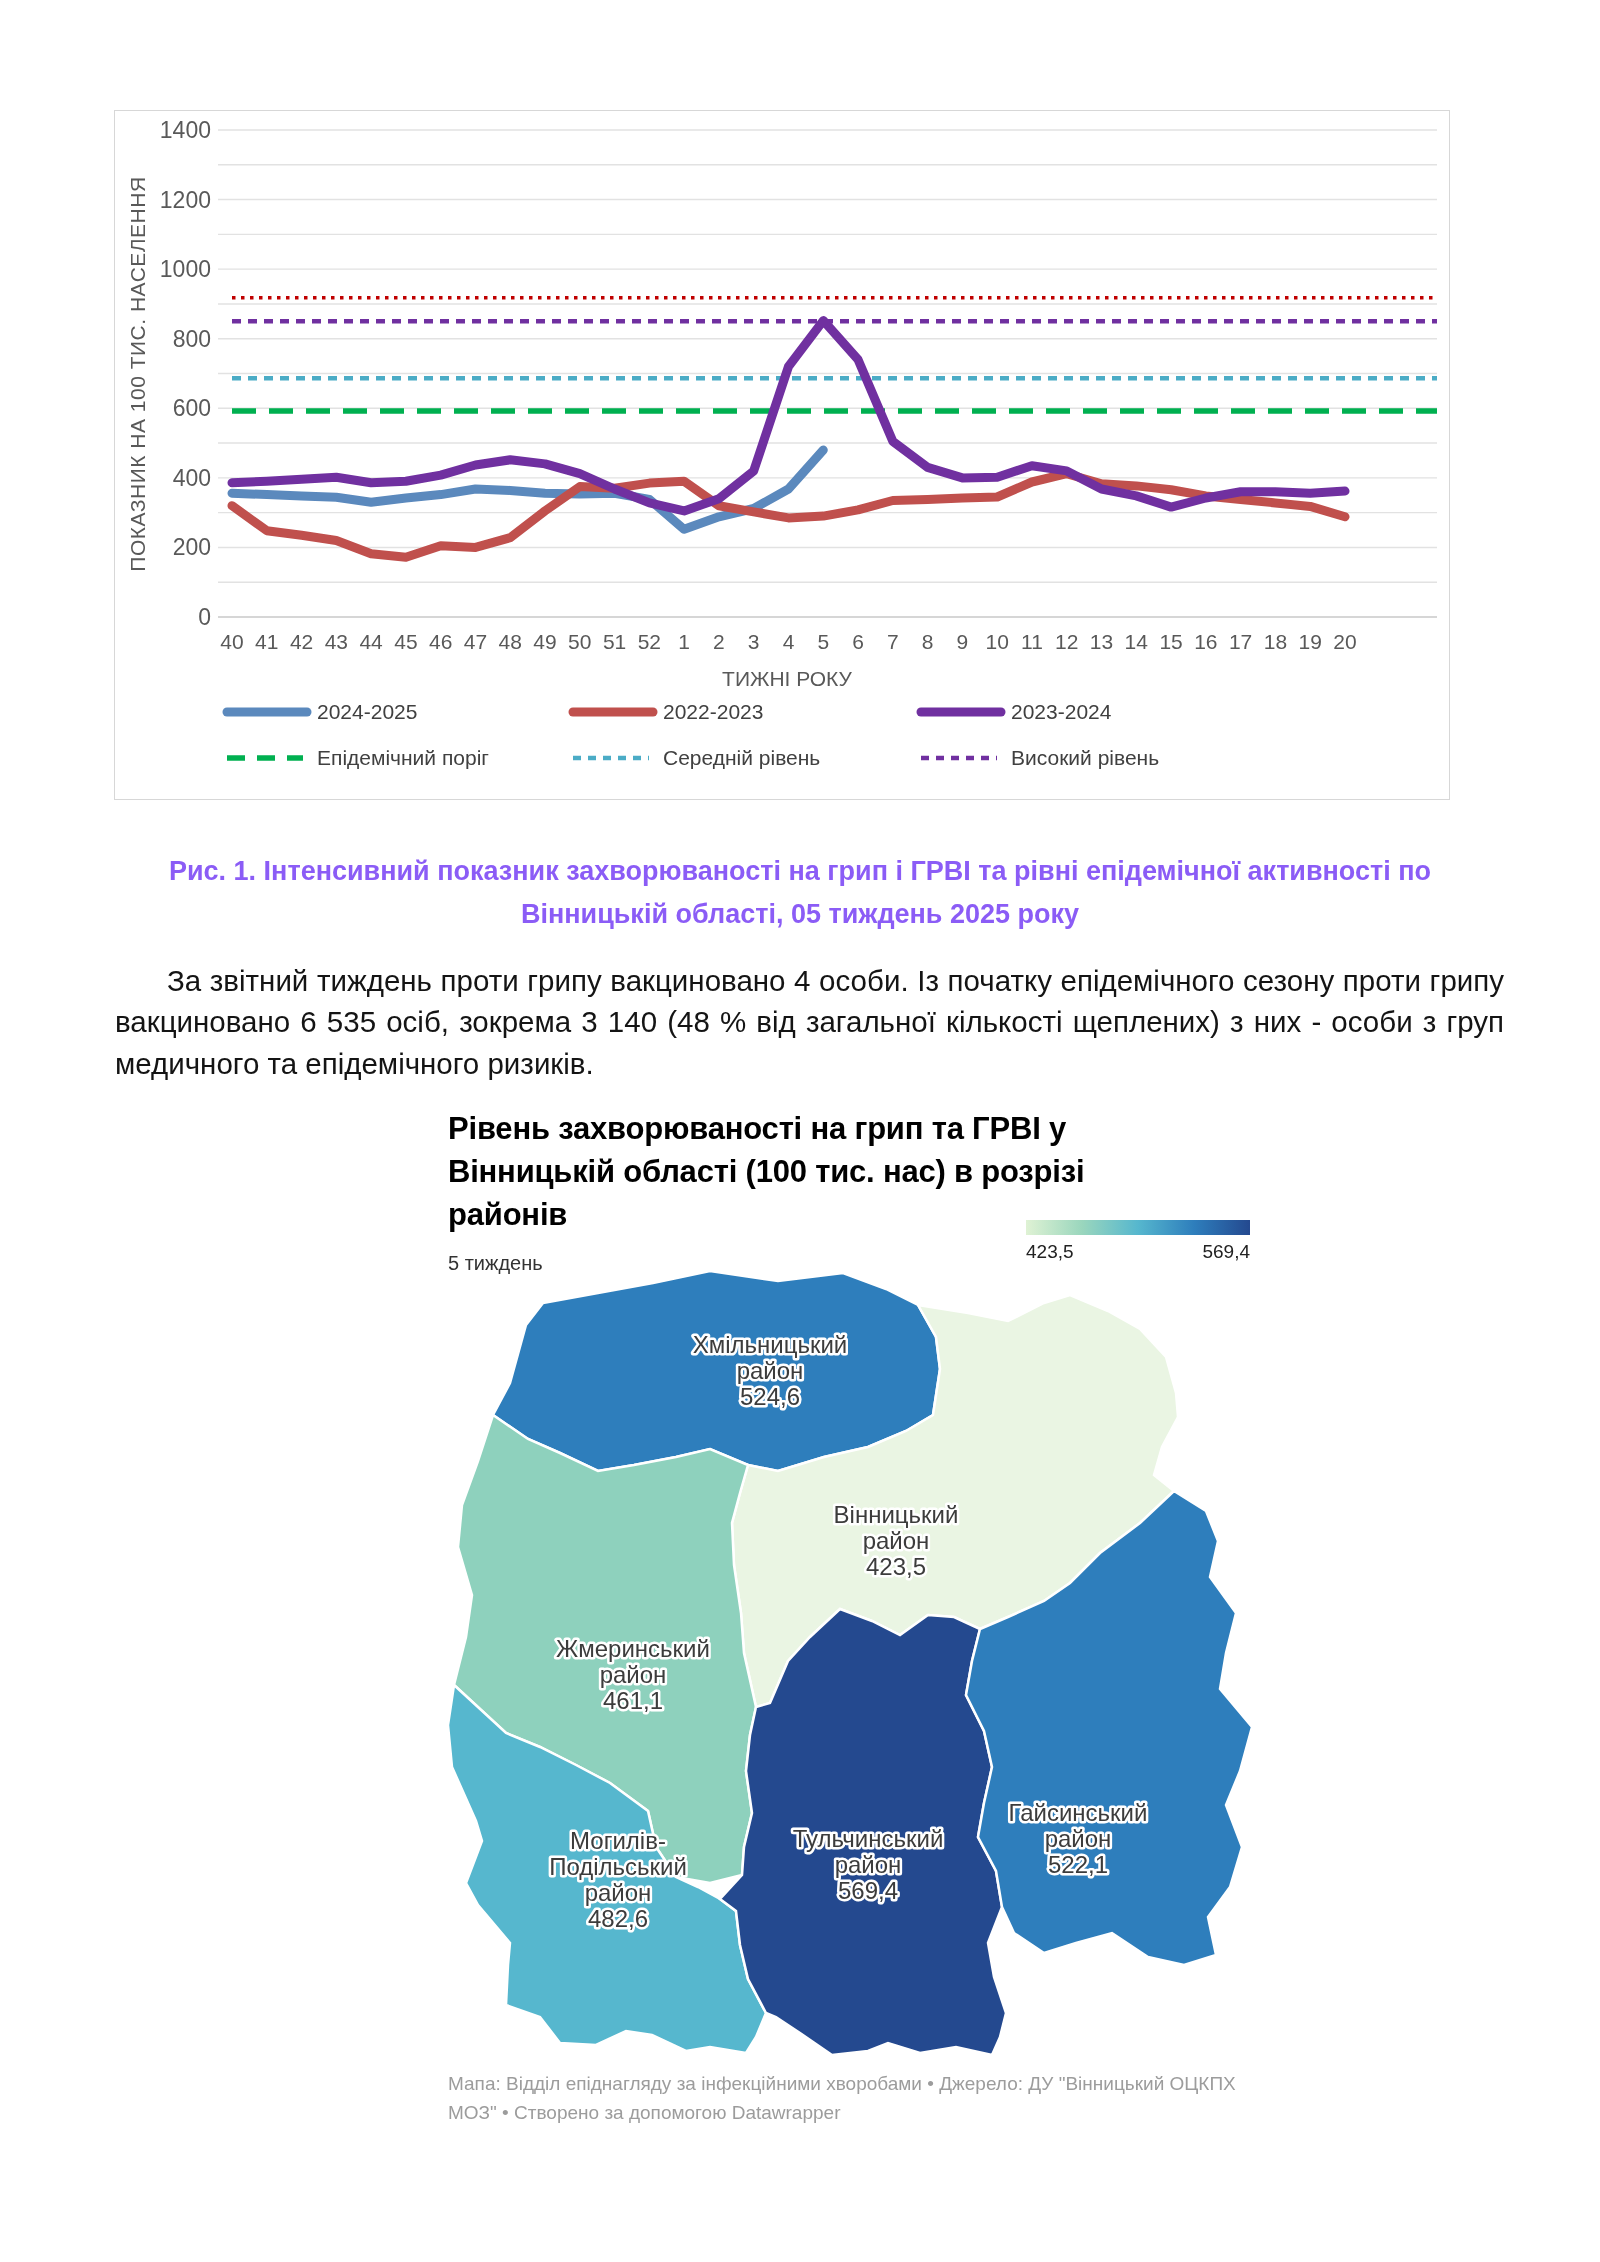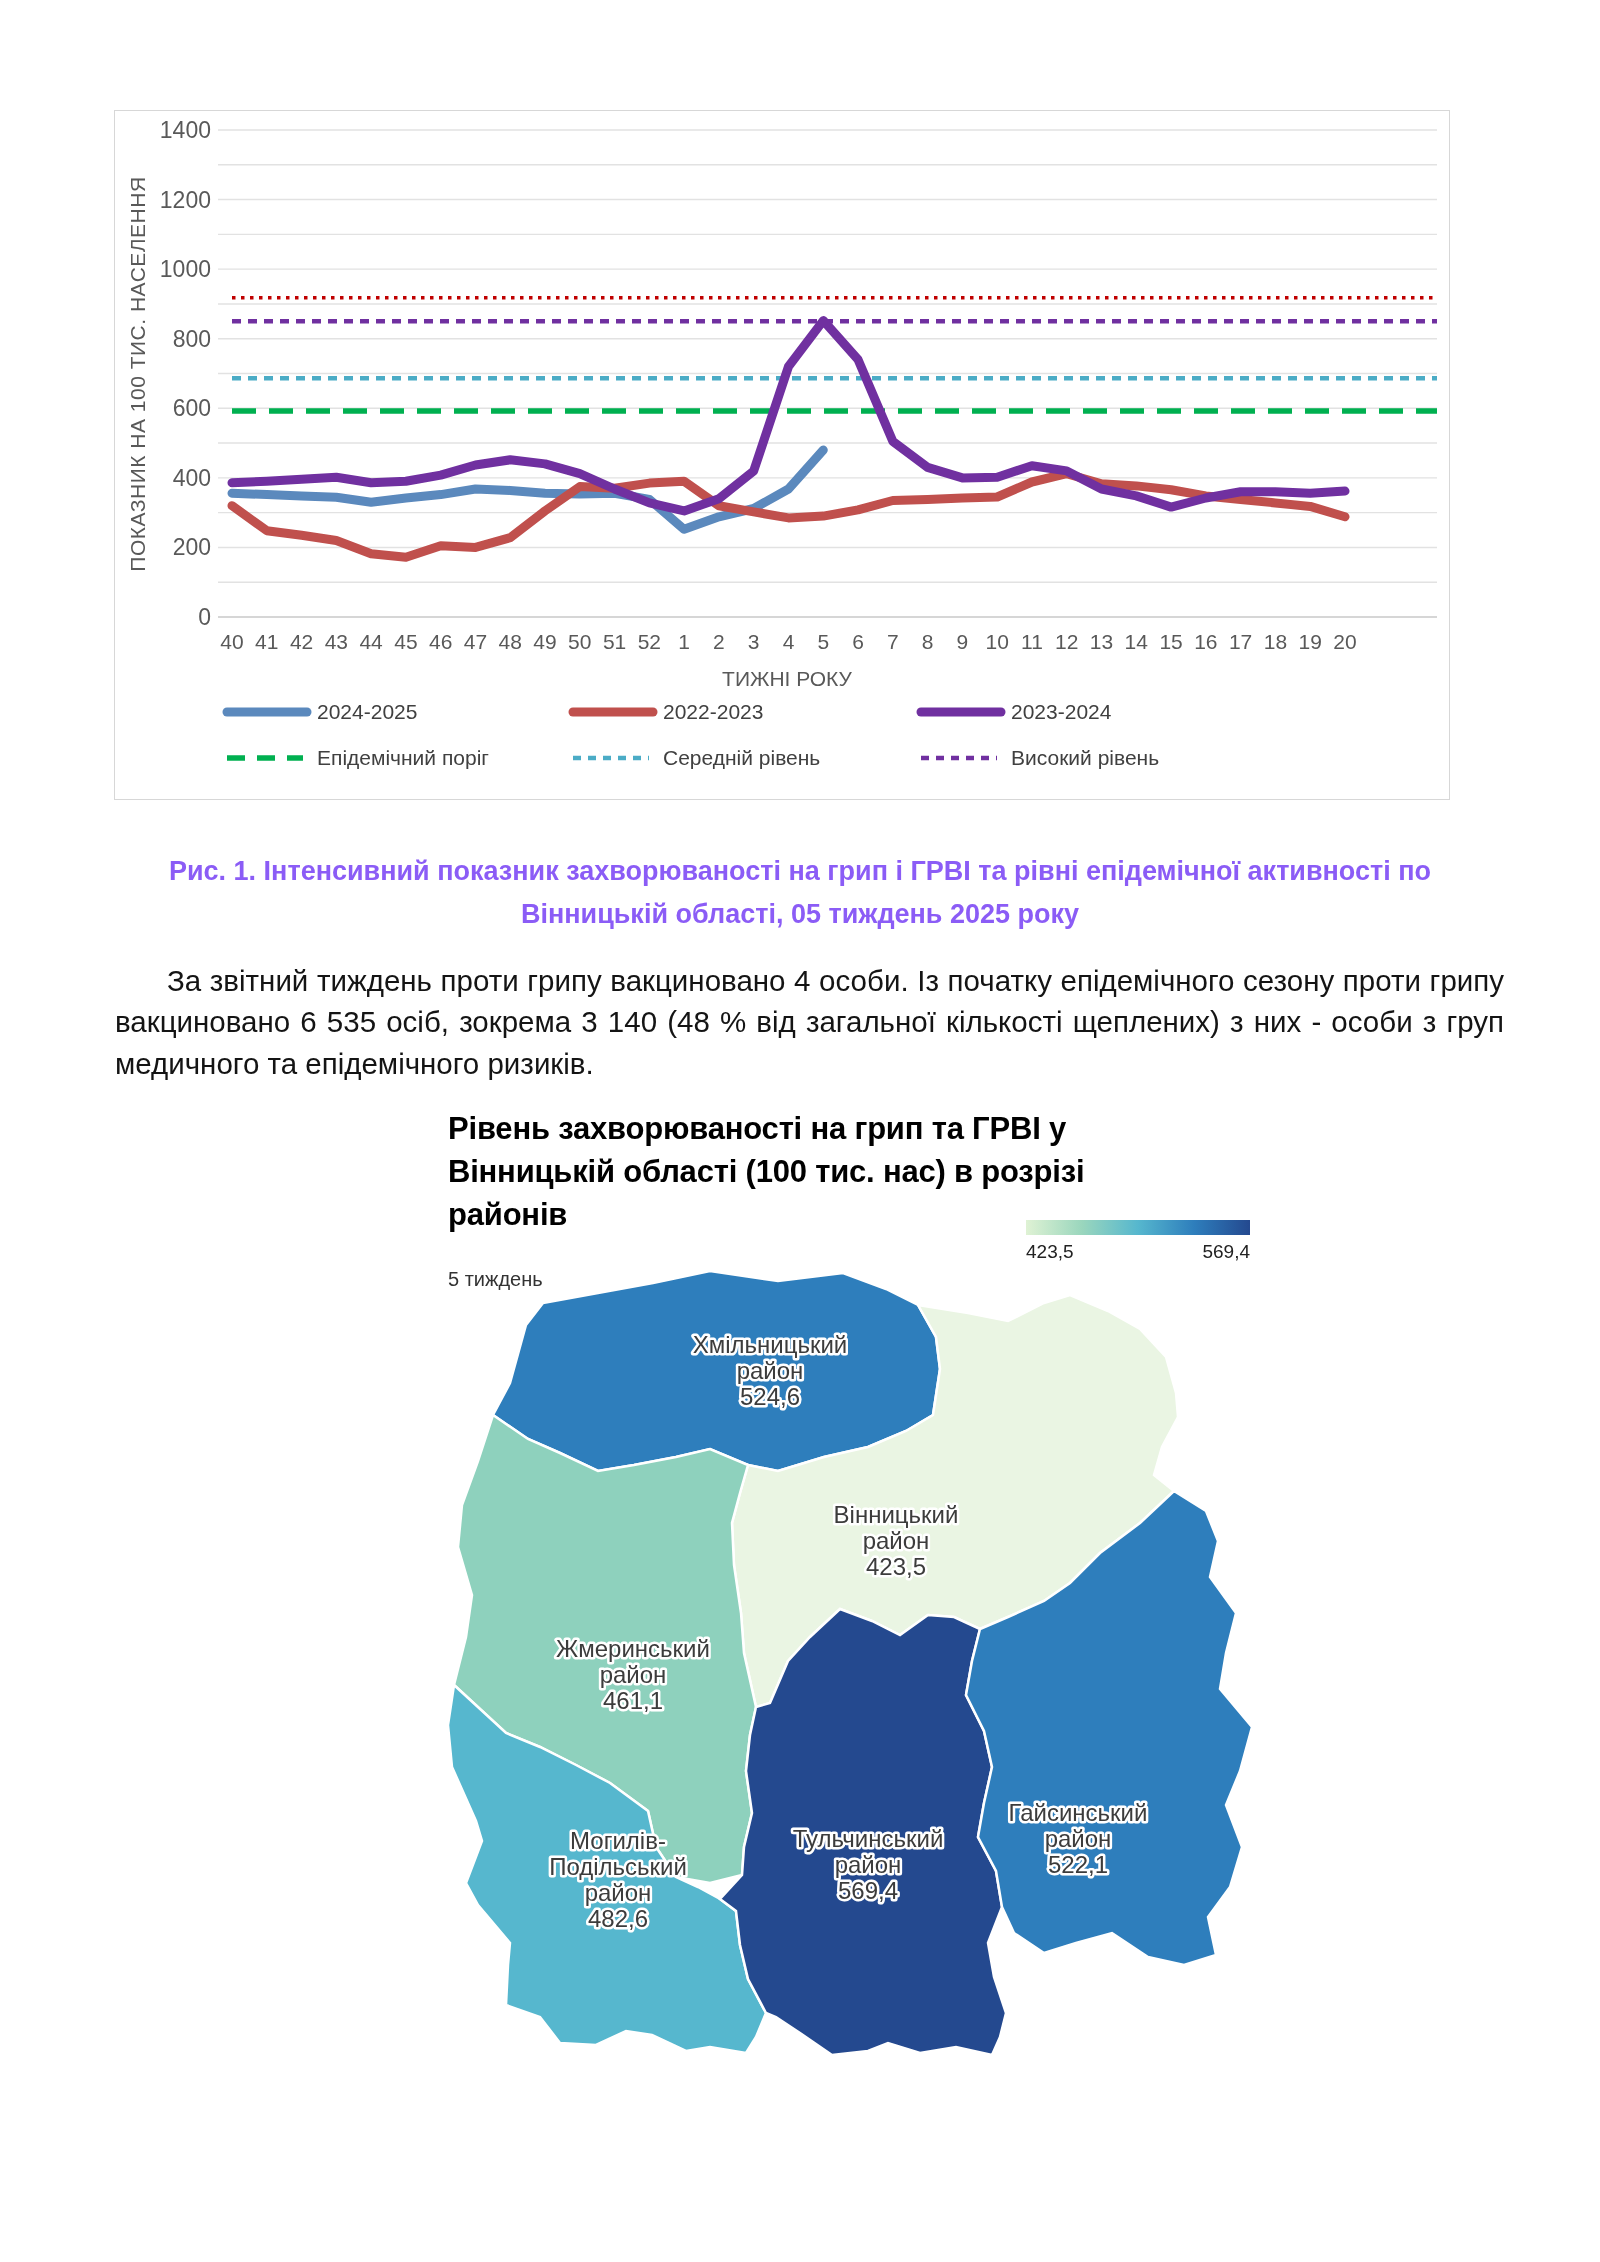--- a/index.html
+++ b/index.html
@@ -20,21 +20,21 @@
   .body-text{
     position:absolute;left:115px;right:96px;top:960px;
     font-size:29.5px;line-height:1.4;text-align:justify;text-indent:52px;
     color:#141414;
   }
   .map-block{position:absolute;left:448px;top:1108px;width:812px;}
   .map-title{
     font-weight:bold;font-size:31px;line-height:1.38;color:#000;
     width:700px;letter-spacing:-0.2px;
   }
-  .map-subtitle{margin-top:32px;font-size:20px;color:#333;}
+  .map-subtitle{margin-top:16px;font-size:20px;color:#333;}
   .scale-legend{position:absolute;left:578px;top:112px;width:224px;}
   .scale-bar{width:224px;height:15px;}
   .scale-labels{display:flex;justify-content:space-between;font-size:19px;color:#222;margin-top:6px;}
   .map-svg{position:absolute;left:0;top:157px;}
   .district-label{
     font-size:24px;fill:#3c3c3c;text-anchor:middle;
     stroke:#ffffff;stroke-width:5px;paint-order:stroke;stroke-linejoin:round;
   }
   .map-footer{
     position:absolute;left:0;top:962px;width:812px;
@@ -169,13 +169,14 @@
     <path stroke="#ffffff" stroke-width="2.5" d="M726,226 L758,246 L770,276 L762,312 L788,348 L778,388 L772,424 L804,462 L792,506 L778,540 L794,582 L782,622 L760,652 L768,690 L736,700 L700,692 L664,668 L628,678 L596,688 L566,668 L554,642 L548,606 L530,572 L536,538 L544,502 L536,466 L518,430 L524,396 L532,364 L560,352 L596,336 L622,318 L652,288 L692,258 Z" fill="#2E7EBC"></path>
 
     <text class="district-label" x="322" y="88"><tspan x="322" dy="0">Хмільницький</tspan><tspan x="322" dy="26">район</tspan><tspan x="322" dy="26">524,6</tspan></text>
     <text class="district-label" x="448" y="258"><tspan x="448" dy="0">Вінницький</tspan><tspan x="448" dy="26">район</tspan><tspan x="448" dy="26">423,5</tspan></text>
     <text class="district-label" x="185" y="392"><tspan x="185" dy="0">Жмеринський</tspan><tspan x="185" dy="26">район</tspan><tspan x="185" dy="26">461,1</tspan></text>
     <text class="district-label" x="170" y="584"><tspan x="170" dy="0">Могилів-</tspan><tspan x="170" dy="26">Подільський</tspan><tspan x="170" dy="26">район</tspan><tspan x="170" dy="26">482,6</tspan></text>
     <text class="district-label" x="420" y="582"><tspan x="420" dy="0">Тульчинський</tspan><tspan x="420" dy="26">район</tspan><tspan x="420" dy="26">569,4</tspan></text>
     <text class="district-label" x="630" y="556"><tspan x="630" dy="0">Гайсинський</tspan><tspan x="630" dy="26">район</tspan><tspan x="630" dy="26">522,1</tspan></text>
   </svg>
 
+  <div class="map-footer">Мапа: Відділ епіднагляду за інфекційними хворобами  • Джерело: ДУ "Вінницький ОЦКПХ МОЗ" • Створено за допомогою Datawrapper</div>
 </div>
 
 </body></html>

